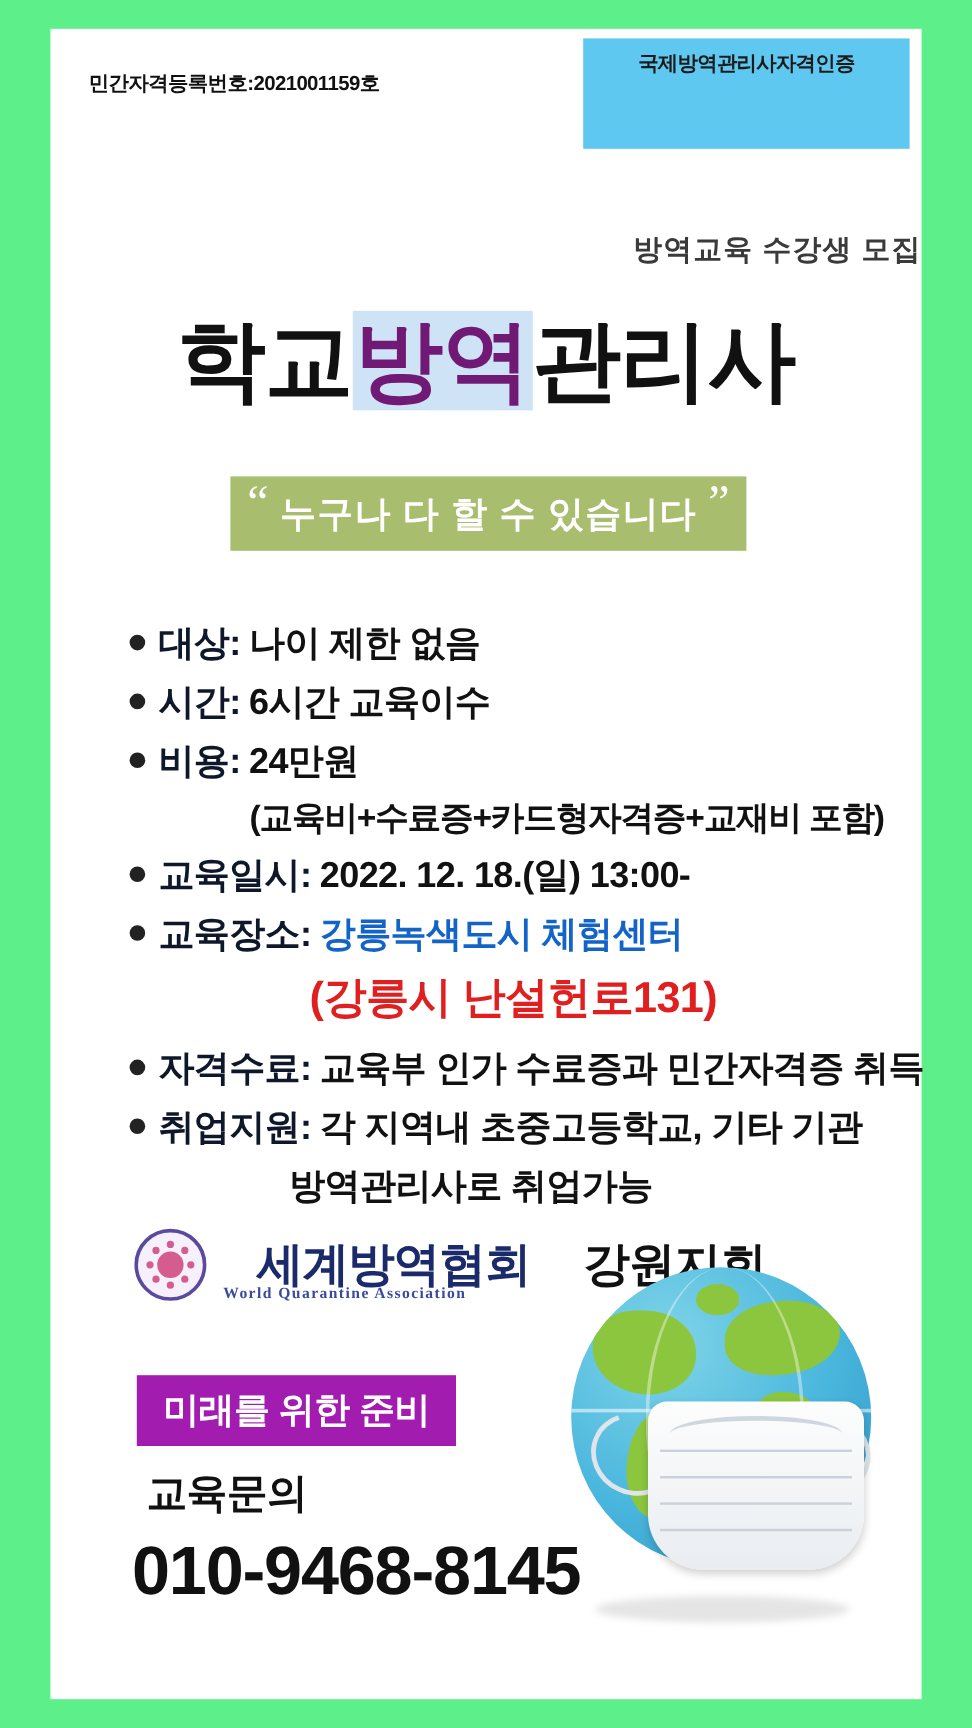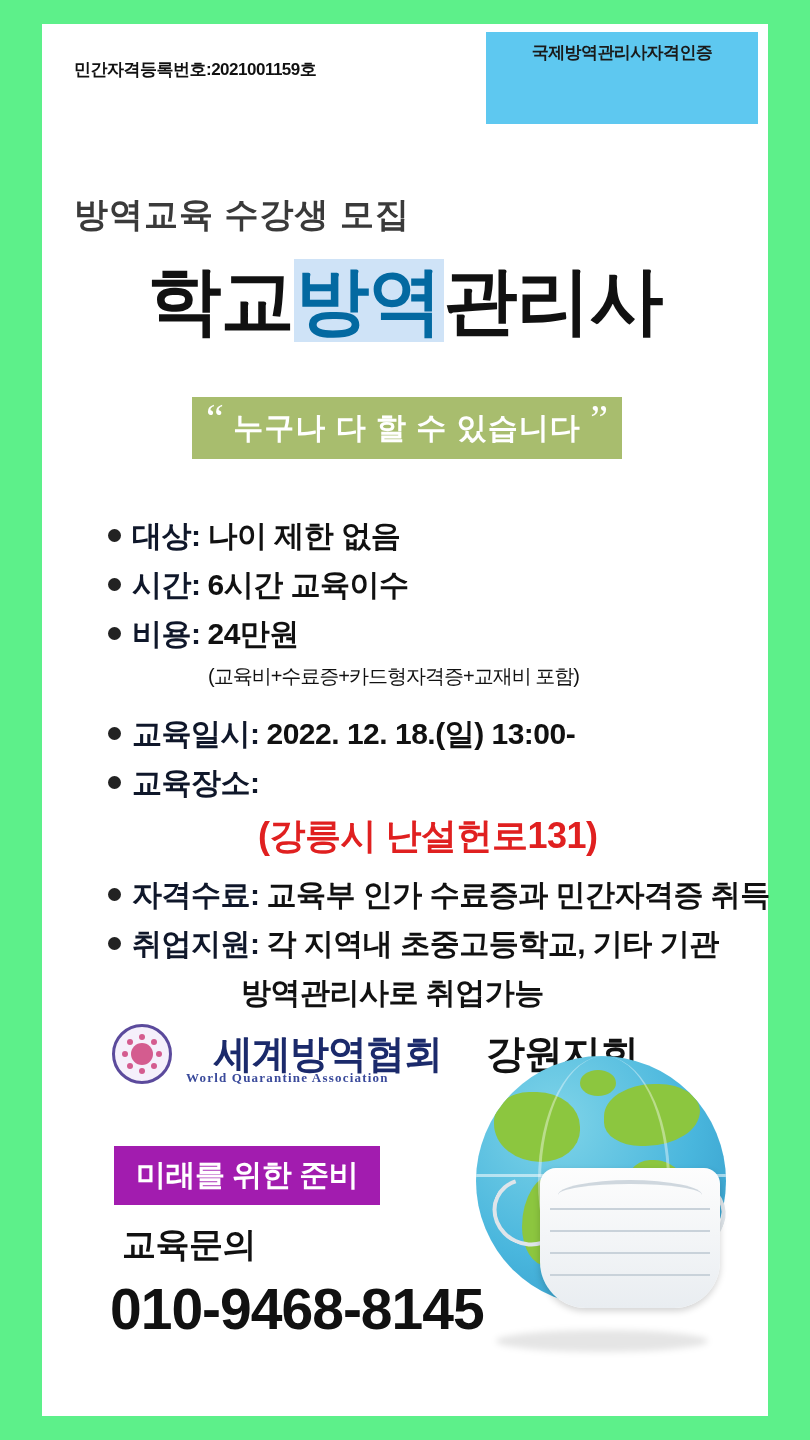--- a/index.html
+++ b/index.html
@@ -57,41 +57,40 @@
     letter-spacing: -0.6px;
     margin-top: 2px;
   }
 
   
   .sub-headline {
     position: absolute;
     top: 168px;
     left: 0;
     width: 100%;
-    text-align: left;
-    font-size: 34px;
+    text-align: right;
+    font-size: 24px;
     font-weight: 700;
     color: #3a3a3a;
     letter-spacing: 1px;
-    padding-left: 32px;
   }
   .headline {
     position: absolute;
     top: 228px;
     left: 0;
     width: 100%;
     text-align: center;
     font-size: 74px;
     font-weight: 800;
     color: #111111;
     letter-spacing: -1px;
     white-space: nowrap;
   }
   .headline .hl-mid {
-    color: #0369a1;
+    color: #701a75;
     background: #cfe3f7;
     padding: 0 2px;
   }
 
   
   .slogan {
     position: absolute;
     top: 373px;
     left: 150px;
     width: 430px;
@@ -149,25 +148,25 @@
     font-size: 30px;
     font-weight: 700;
     color: #111111;
     letter-spacing: -0.5px;
     margin-left: 7px;
     white-space: nowrap;
   }
   .value.blue { color: #1464c8; }
   .value.dark { color: #111111; }
   .note-indent {
-    font-size: 20px;
-    font-weight: 400;
+    font-size: 28px;
+    font-weight: 700;
     color: #111111;
     margin-left: 100px;
-    margin-bottom: 24px;
+    margin-bottom: 8px;
     letter-spacing: -1px;
     white-space: nowrap;
   }
   .note-red {
     font-size: 36px;
     font-weight: 700;
     color: #e02020;
     margin-left: 150px;
     margin-top: 2px;
     margin-bottom: 14px;
@@ -423,20 +422,21 @@
 
     <div class="row">
       <span class="dot"></span>
       <span class="label">교육일시:</span>
       <span class="value dark">2022. 12. 18.(일) 13:00-</span>
     </div>
 
     <div class="row">
       <span class="dot"></span>
       <span class="label">교육장소:</span>
+      <span class="value blue">강릉녹색도시 체험센터</span>
     </div>
 
     <div class="note-red">(강릉시 난설헌로131)</div>
 
     <div class="row">
       <span class="dot"></span>
       <span class="label">자격수료:</span>
       <span class="value">교육부 인가 수료증과 민간자격증 취득</span>
     </div>
 

